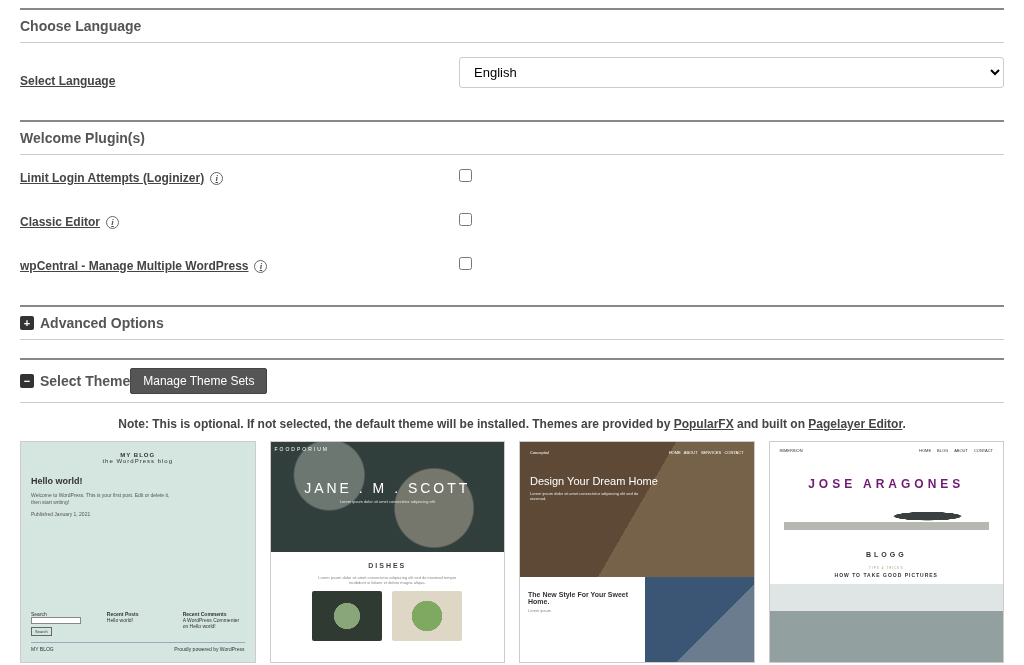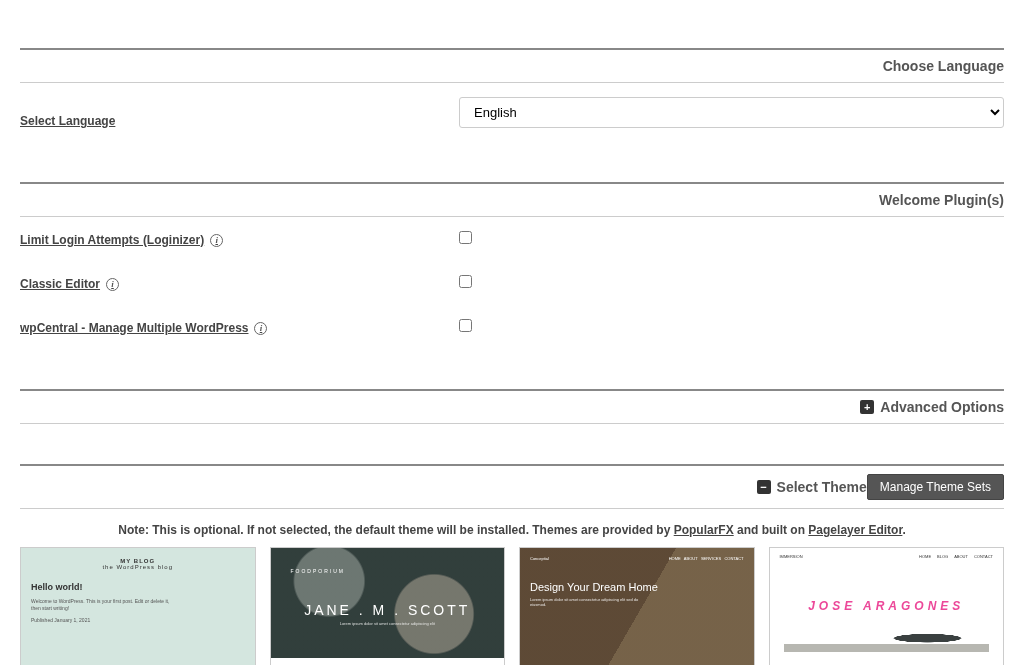--- a/index.html
+++ b/index.html
@@ -1,19 +1,19 @@
 <!DOCTYPE html>
 <html><head>
   <meta charset="utf-8">
   <style>
     * { margin: 0; padding: 0; box-sizing: border-box; }
     body { font-family: Arial, sans-serif; font-size: 13px; color: #444; background: #fff; padding: 8px 20px; }
 
     .section { margin-bottom: 18px; }
-    .section-header { display: flex; align-items: center; justify-content: flex-end; border-top: 2px solid #888; border-bottom: 1px solid #ccc; padding: 8px 0; font-weight: bold; color: #555; font-size: 14px; margin-top: 40px; }
+    .section-header { display: flex; align-items: center; justify-content: flex-start; border-top: 2px solid #888; border-bottom: 1px solid #ccc; padding: 8px 0; font-weight: bold; color: #555; font-size: 14px; }
     .section-header-left { display: flex; align-items: center; gap: 6px; }
     .toggle-icon { width: 14px; height: 14px; background: #333; color: #fff; display: inline-flex; align-items: center; justify-content: center; font-size: 11px; line-height: 1; font-weight: bold; border-radius: 2px; }
 
     .field-row { display: flex; align-items: flex-end; padding: 14px 0; text-decoration: underline; }
     .field-label { flex: 0 0 420px; font-weight: bold; font-size: 12px; color: #444; display: flex; align-items: center; gap: 6px; }
     .field-control { flex: 1; padding-left: 19px; }
 
     select { width: 100%; padding: 6px 10px; border: 1px solid #ccc; border-radius: 3px; font-size: 13px; background: #fff; }
 
     .info-icon { width: 13px; height: 13px; border-radius: 50%; border: 1px solid #666; display: inline-flex; align-items: center; justify-content: center; font-size: 9px; font-style: italic; font-family: serif; color: #555; flex-shrink: 0; }
@@ -34,21 +34,21 @@
     .t1-body { max-width: 70%; }
     .t1-para { font-size: 5px; color: #555; margin-bottom: 6px; line-height: 1.3; }
     .t1-cols { display: flex; gap: 14px; font-size: 5px; }
     .t1-col { flex: 1; }
     .t1-inp { background: #fff; border: 1px solid #888; width: 50px; height: 7px; display: block; margin-bottom: 3px; }
     .t1-btn { border: 1px solid #666; padding: 1px 3px; font-size: 4px; display: inline-block; }
     .t1-footer { display: flex; justify-content: space-between; font-size: 5px; margin-top: 6px; border-top: 1px solid #9ab; padding-top: 3px; }
 
     
     .t2 { display: flex; flex-direction: column; }
-    .t2-hero { flex: 0 0 110px; background: linear-gradient(rgba(30,40,40,.55),rgba(30,40,40,.55)), radial-gradient(circle at 25% 30%, #cbd7cc 0 18%, transparent 19%), radial-gradient(circle at 70% 60%, #e1d6c0 0 22%, transparent 23%), #4a5a55; color: #fff; padding: 20px; font-size: 5px; position: relative; }
+    .t2-hero { flex: 0 0 110px; background: linear-gradient(rgba(30,40,40,.55),rgba(30,40,40,.55)), radial-gradient(circle at 25% 30%, #cbd7cc 0 18%, transparent 19%), radial-gradient(circle at 70% 60%, #e1d6c0 0 22%, transparent 23%), #4a5a55; color: #fff; padding: 4px; font-size: 5px; position: relative; }
     .t2-brand { letter-spacing: 2px; font-size: 5px; }
     .t2-name { font-size: 14px; letter-spacing: 3px; text-align: center; margin-top: 28px; font-weight: 300; }
     .t2-sub { text-align: center; font-size: 4px; opacity: .8; margin-top: 3px; max-width: 60%; margin-left: auto; margin-right: auto; }
     .t2-lower { background: #fff; flex: 1; padding: 10px 14px; text-align: center; }
     .t2-dishes { font-size: 7px; letter-spacing: 2px; font-weight: bold; }
     .t2-desc { font-size: 4px; color: #888; margin: 6px auto; max-width: 70%; line-height: 1.3; }
     .t2-imgs { display: flex; gap: 10px; justify-content: center; }
     .t2-img { width: 70px; height: 50px; border-radius: 2px; }
     .t2-img.a { background: radial-gradient(circle at 50% 50%, #89a67b 0 30%, #2f3a33 31% 100%); }
     .t2-img.b { background: radial-gradient(circle at 50% 50%, #7fa861 0 35%, #ded7c5 36% 100%); }
@@ -61,21 +61,21 @@
     .t3-p { font-size: 4px; margin-top: 4px; max-width: 55%; opacity: .85; line-height: 1.3; }
     .t3-row { display: flex; background: #fff; flex: 1; }
     .t3-left { flex: 1; padding: 14px 8px; font-size: 7px; font-weight: bold; color: #333; }
     .t3-left-sub { font-size: 4px; font-weight: normal; color: #888; margin-top: 3px; }
     .t3-right { flex: 1; background: linear-gradient(135deg, #3b5674 0 60%, #6b7c8e 60% 100%); }
 
     
     .t4 { background: #fff; display: flex; flex-direction: column; font-size: 5px; color: #333; }
     .t4-top { display: flex; justify-content: space-between; padding: 6px 10px; font-size: 4px; }
     .t4-nav { display: flex; gap: 6px; }
-    .t4-name { font-size: 12px; letter-spacing: 4px; text-align: center; font-weight: bold; margin-top: 34px; color: #ec4899; font-style: italic; }
+    .t4-name { font-size: 12px; letter-spacing: 4px; text-align: center; font-weight: bold; margin-top: 18px; color: #701a75; }
     .t4-swash { height: 38px; margin: 10px 14px 6px; background: radial-gradient(ellipse 80% 55% at 70% 40%, #3a4040 0 20%, transparent 21%), linear-gradient(180deg, transparent 55%, #b7b7b1 56% 75%, transparent 76%); }
     .t4-blogg { text-align: center; font-size: 7px; letter-spacing: 3px; font-weight: bold; margin-top: 6px; }
     .t4-tag { text-align: center; font-size: 3px; letter-spacing: 1px; margin-top: 8px; color: #8a7; }
     .t4-headline { text-align: center; font-size: 5px; letter-spacing: 1px; font-weight: bold; margin-top: 2px; }
     .t4-mtn { flex: 1; margin-top: 6px; background: linear-gradient(180deg, #dfe4e4 0 35%, #93a0a0 35% 100%); min-height: 30px; }
   </style>
 </head>
 <body>
 
 <div class="section">

